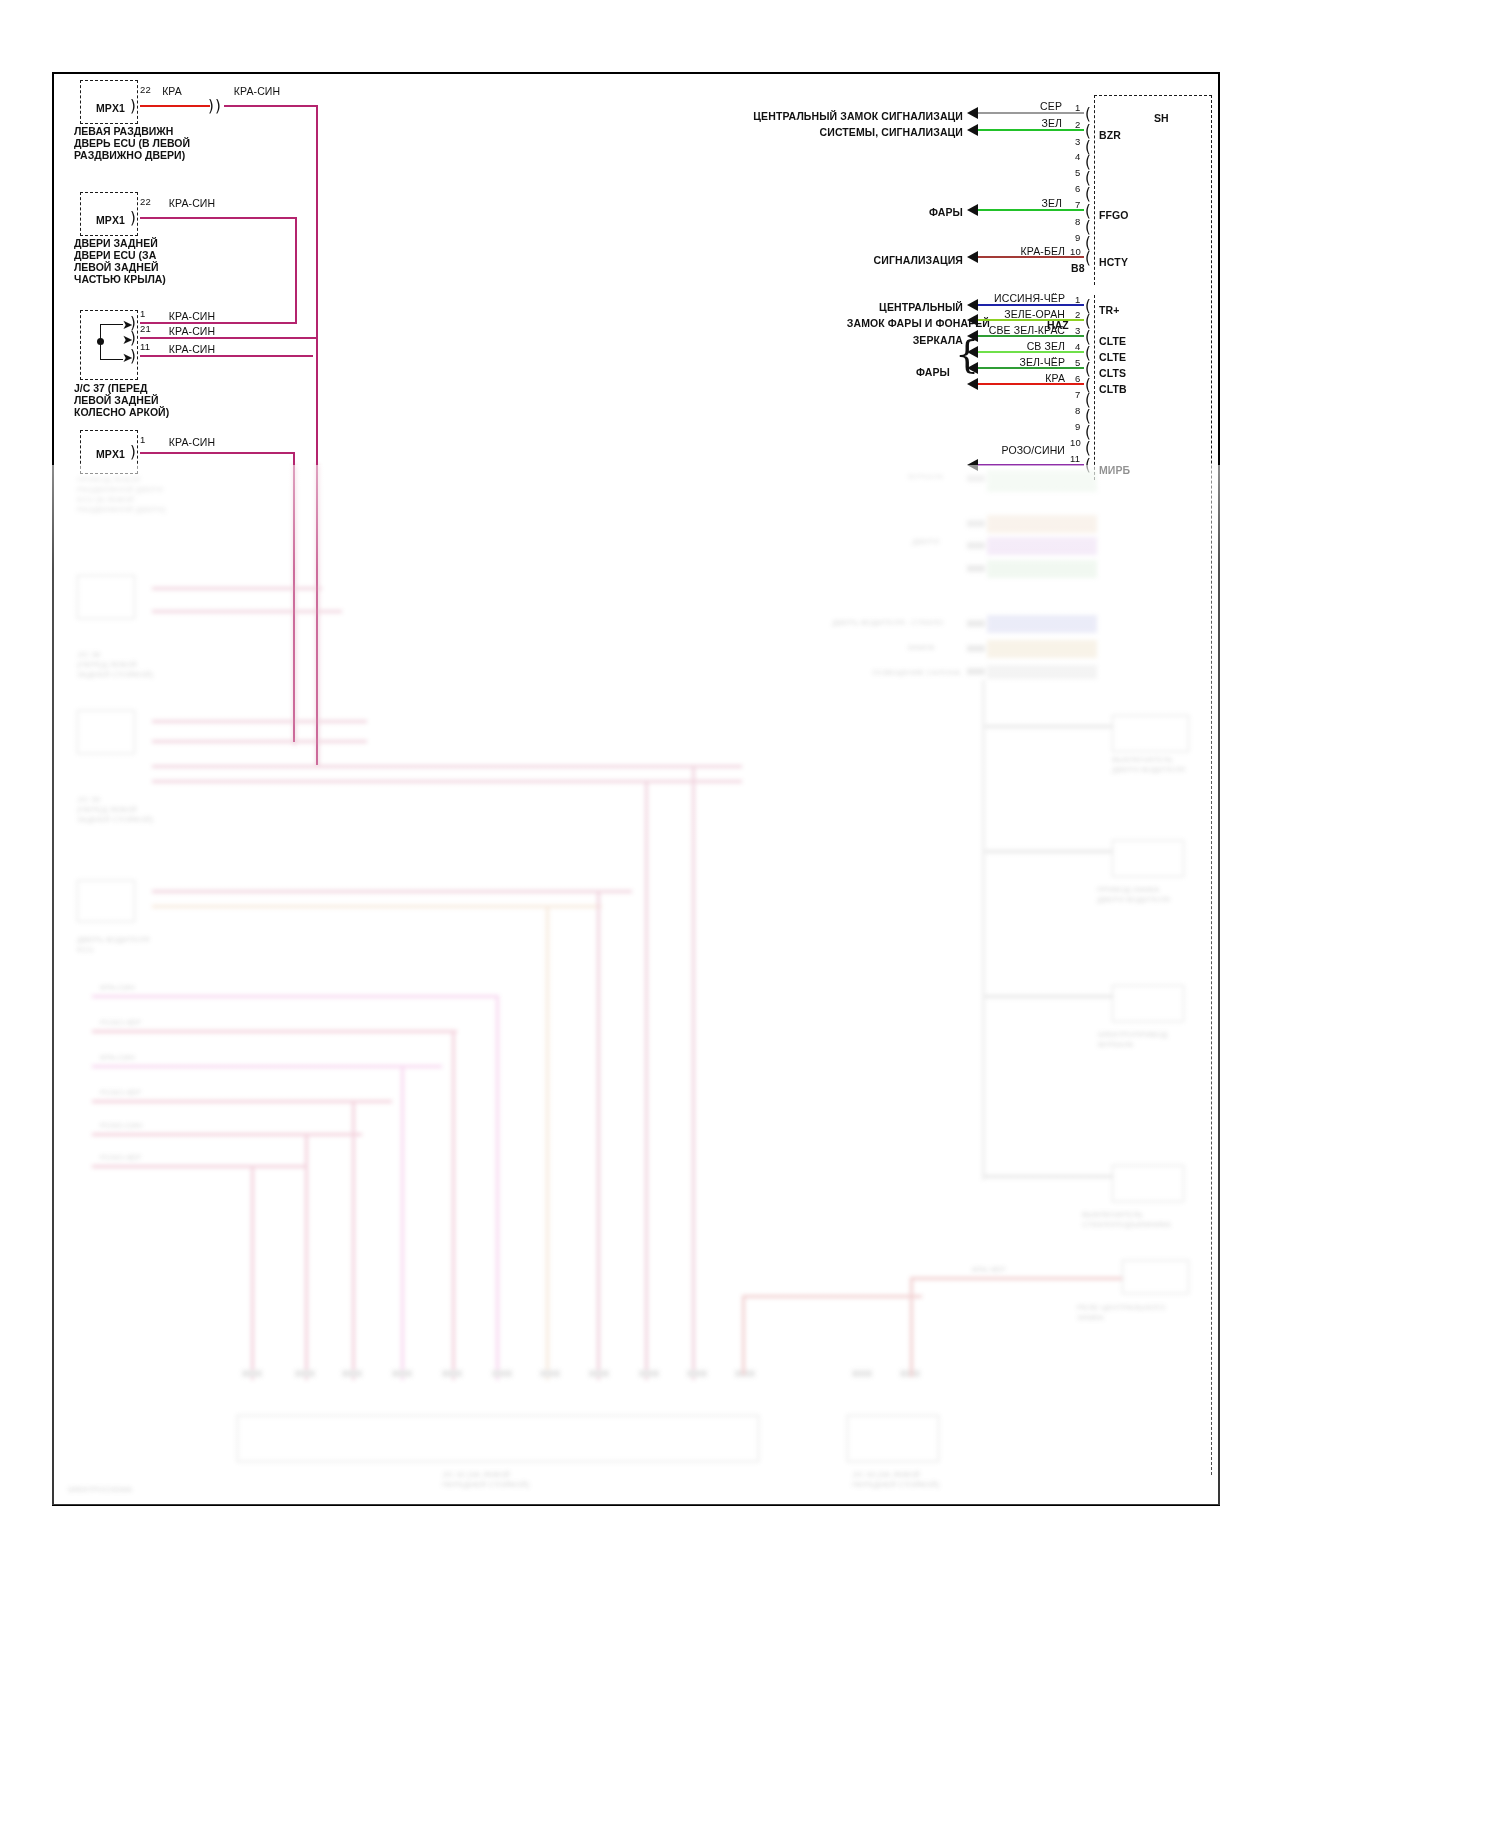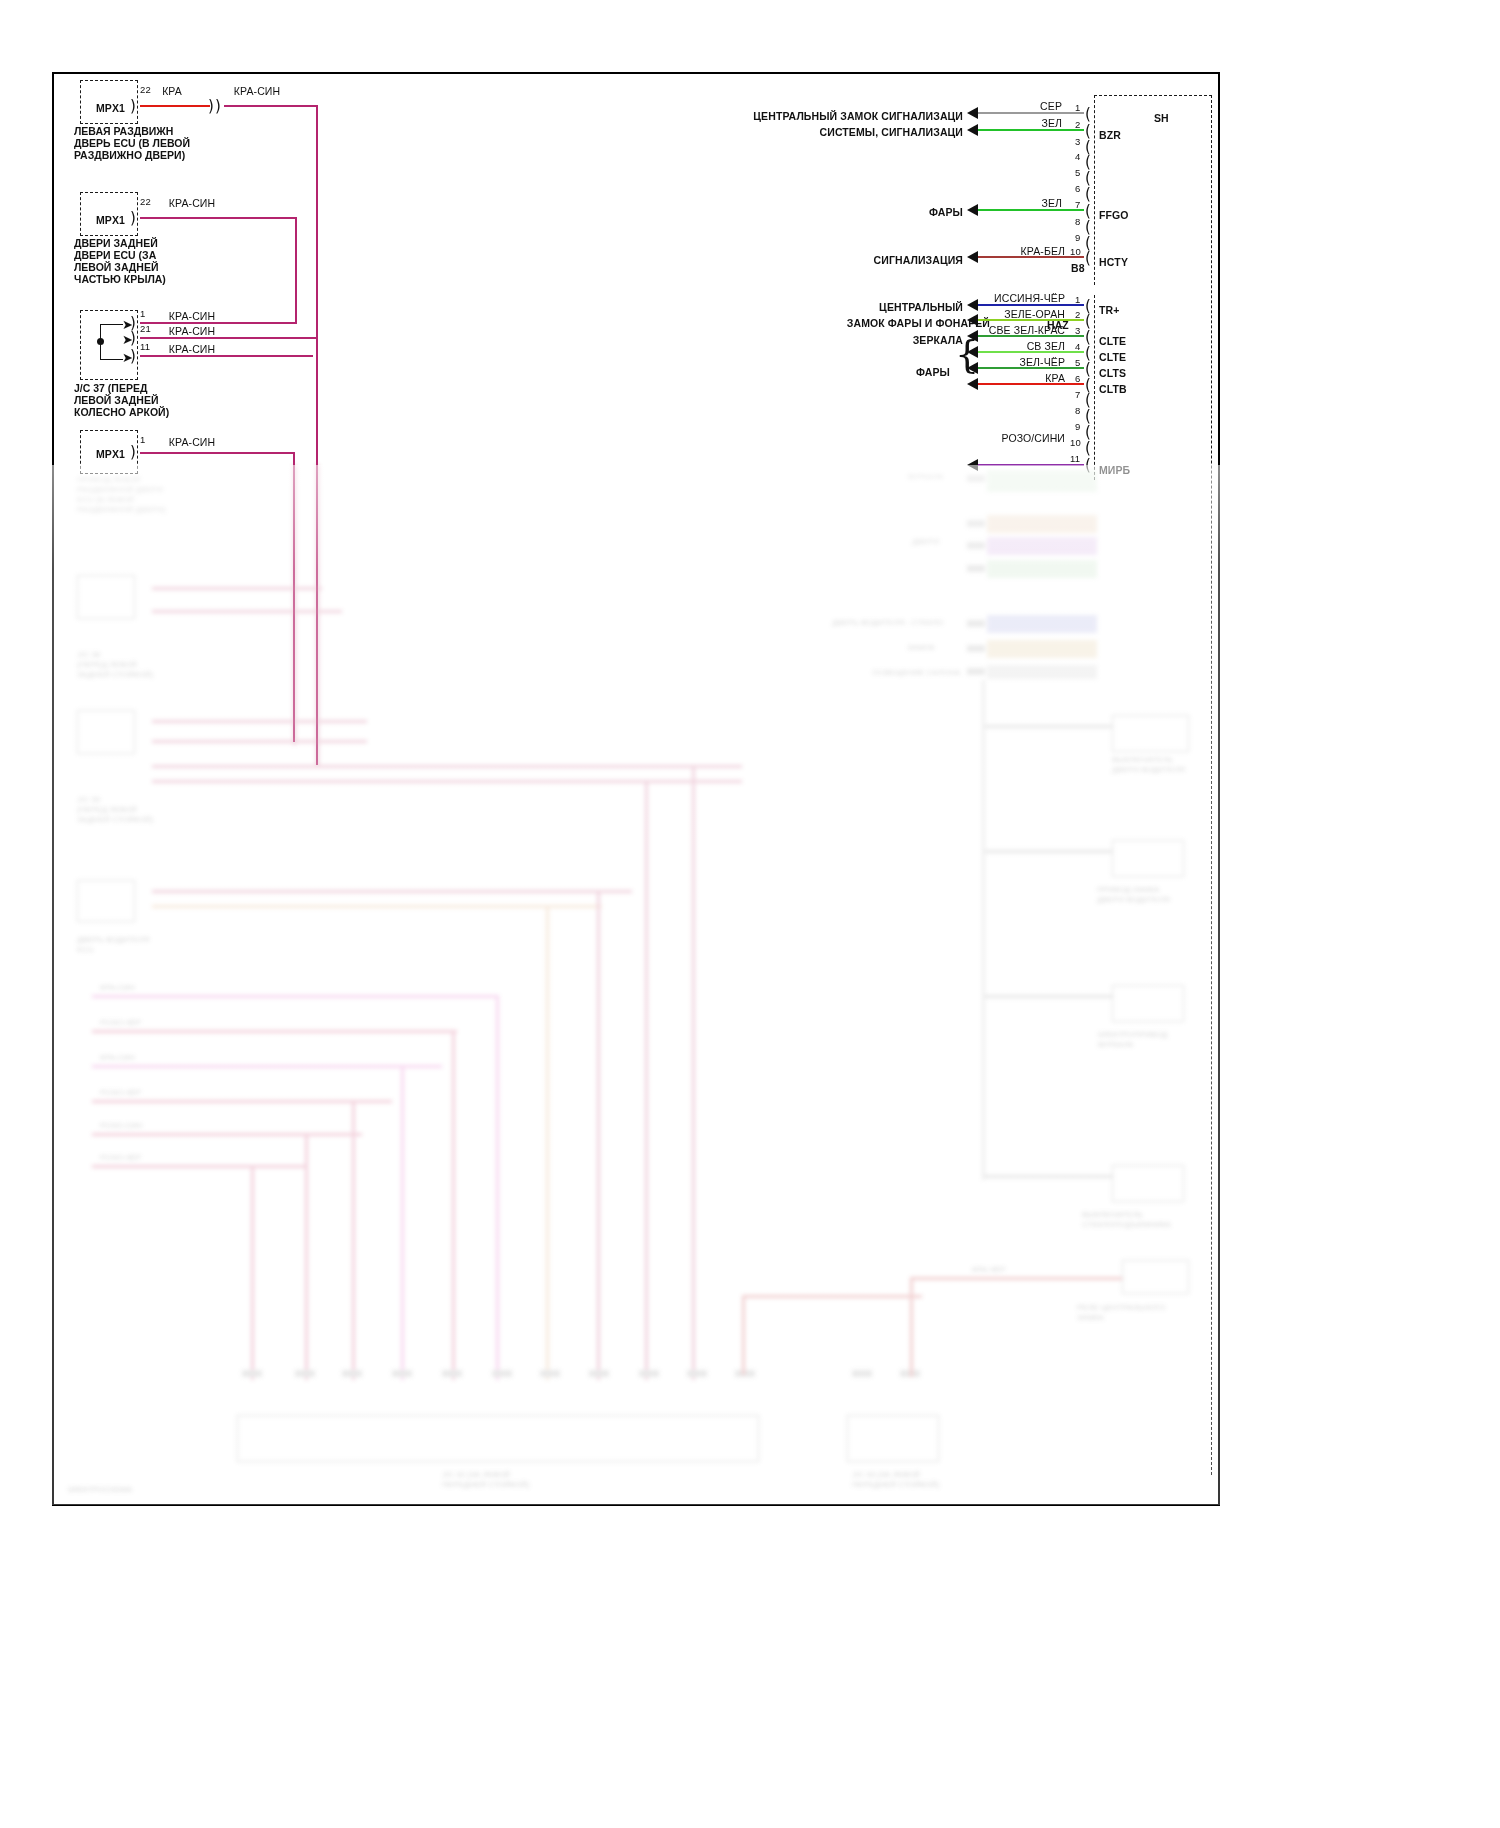--- a/index.html
+++ b/index.html
@@ -262,21 +262,21 @@
   <div class="term" style="left:1085px;top:409px;">(</div>
 
   <div class="t pin" style="left:1075px;top:421px;">9</div>
   <div class="term" style="left:1085px;top:425px;">(</div>
 
   <div class="t pin" style="left:1070px;top:437px;">10</div>
   <div class="term" style="left:1085px;top:441px;">(</div>
 
   <div class="arw" style="left:967px;top:459px;"></div>
   <div class="w wh c-violet" style="left:978px;top:464px;width:106px;"></div>
-  <div class="t" style="left:1065px;top:432px;transform:translateX(-100%);padding-left:12px;">РОЗО/СИНИ</div>
+  <div class="t" style="left:1065px;top:444px;transform:translateX(-100%);padding-left:12px;">РОЗО/СИНИ</div>
   <div class="t pin" style="left:1070px;top:453px;">11</div>
   <div class="term" style="left:1085px;top:458px;">(</div>
   <div class="t b" style="left:1099px;top:464px;">МИРБ</div>
 
   <div id="fade">
 
     <div class="fw" style="left:264px;top:0;width:3px;height:300px;background:#c2567f;"></div>
     <div class="fw" style="left:241px;top:0;width:3px;height:280px;background:#c2567f;"></div>
 
     <div class="fbox" style="left:25px;top:110px;width:56px;height:42px;"></div>

